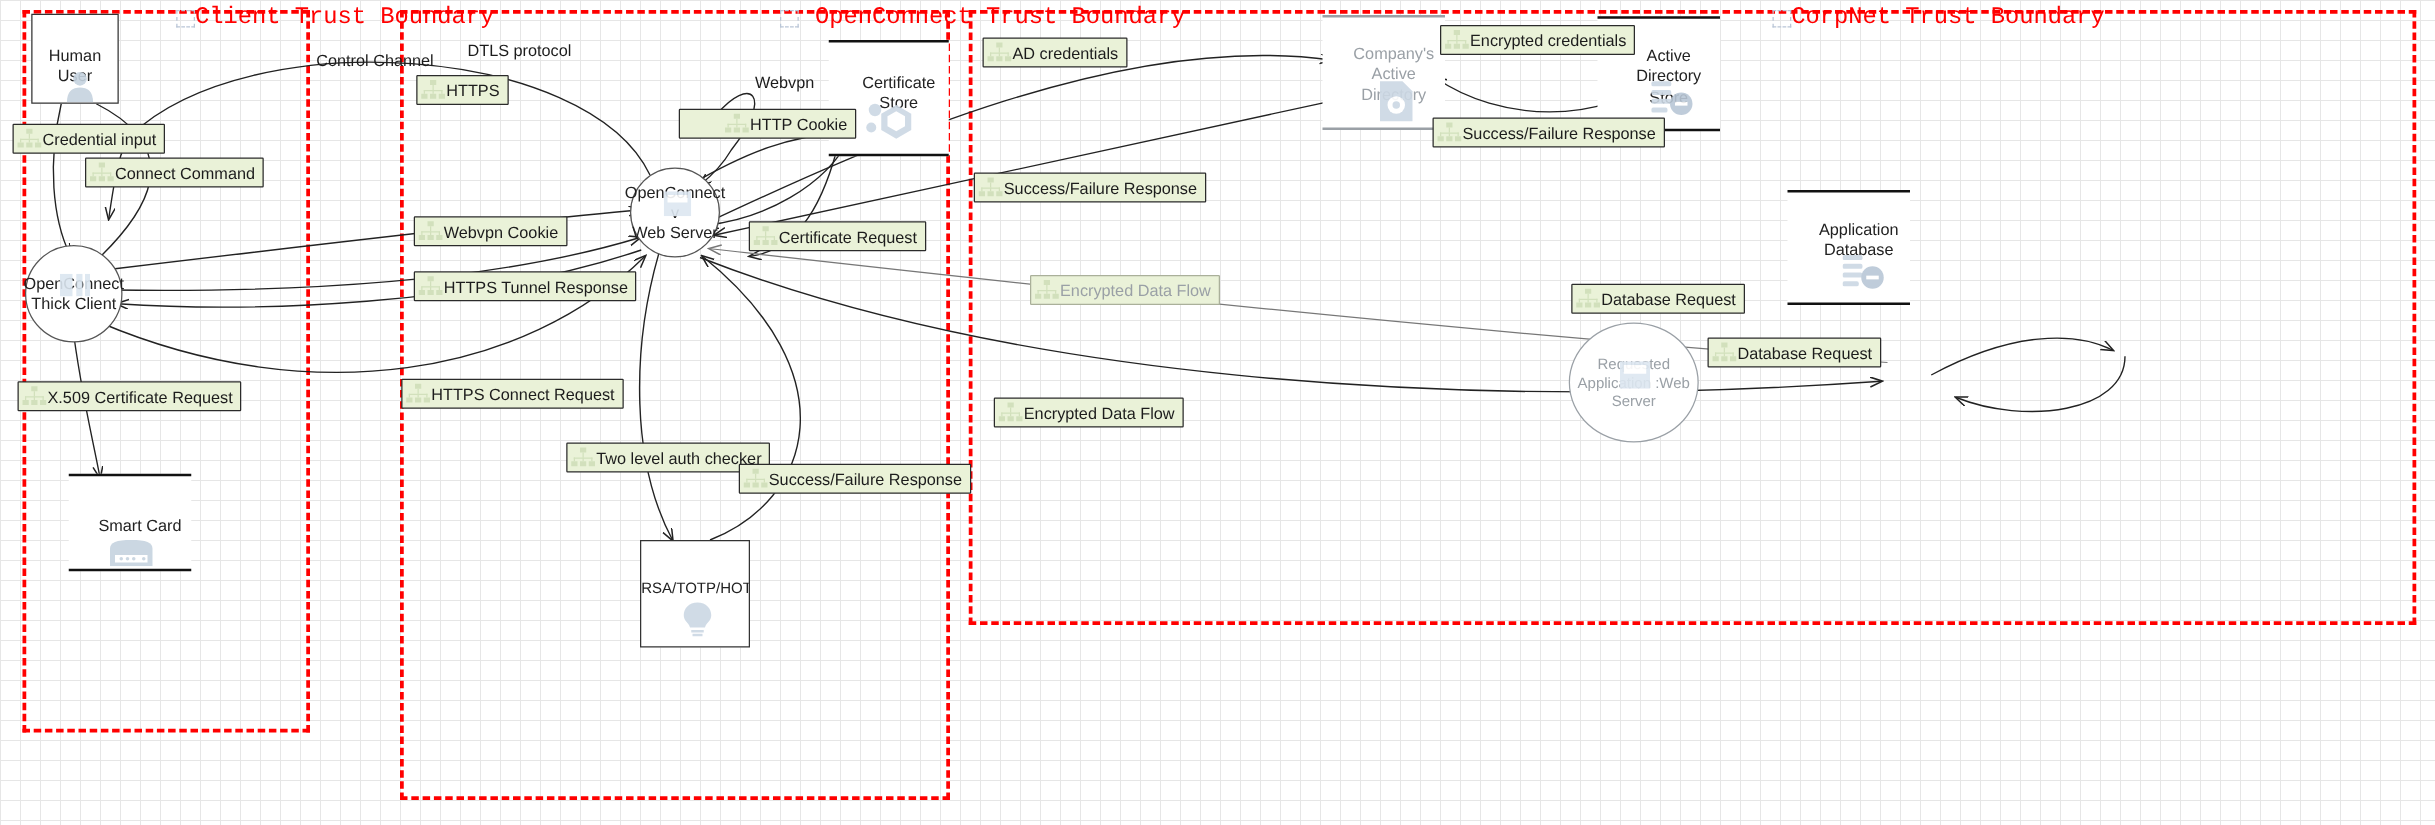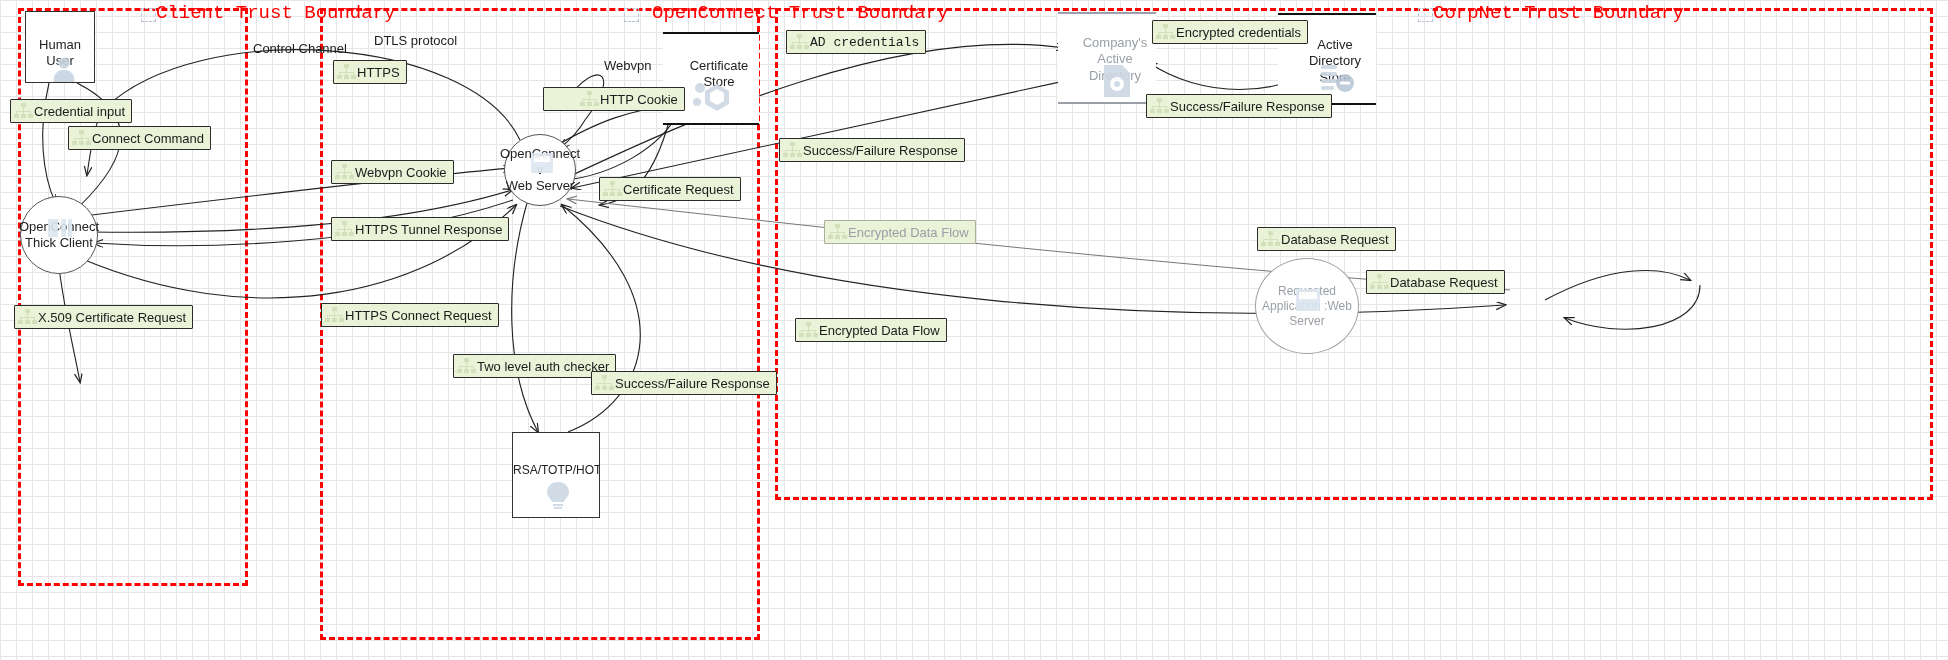--- a/index.html
+++ b/index.html
@@ -207,20 +207,31 @@
       <span>OpenConnect</span><br>
       <span>Thick Client</span>
     </div>
     <svg class="glyph" style="left:27px;top:22px;" width="24" height="20" viewBox="0 0 24 20">
       <rect x="0" y="0" width="10" height="18" fill="#dbe6f0"></rect>
       <rect x="13" y="0" width="5" height="18" fill="#dbe6f0"></rect>
       <rect x="20" y="0" width="4" height="18" fill="#dbe6f0"></rect>
     </svg>
   </div>
 
+  <div class="store" style="left:55px;top:379px;width:98px;height:78px;">
+    <div class="lbl" style="top:32px;">Smart Card</div>
+    <svg class="glyph" style="left:31px;top:50px;" width="38" height="22" viewBox="0 0 38 22">
+      <path d="M2,22 L2,8 C2,3 7,1 19,1 C31,1 36,3 36,8 L36,22 Z" fill="#c6d3df"></path>
+      <rect x="6" y="13" width="26" height="6" fill="#fff"></rect>
+      <circle cx="11" cy="16" r="1.4" fill="#c6d3df"></circle>
+      <circle cx="16" cy="16" r="1.4" fill="#c6d3df"></circle>
+      <circle cx="21" cy="16" r="1.4" fill="#c6d3df"></circle>
+      <circle cx="29" cy="16" r="1.4" fill="#c6d3df"></circle>
+    </svg>
+  </div>
 
   <div class="process" style="left:504px;top:134px;width:72px;height:72px;">
     <div>
       <span>OpenConnect v</span><br>
       <span>Web Server</span>
     </div>
     <svg class="glyph" style="left:26px;top:18px;" width="22" height="20" viewBox="0 0 22 20">
       <rect x="0" y="0" width="22" height="20" fill="#dde7f1"></rect>
       <rect x="3" y="3" width="16" height="6" fill="#ffffff"></rect>
     </svg>
@@ -265,20 +276,34 @@
     <svg class="glyph" style="left:43px;top:48px;" width="34" height="32" viewBox="0 0 34 32">
       <rect x="0" y="2" width="16" height="4" rx="1.5" fill="#ccd8e4"></rect>
       <rect x="0" y="9" width="16" height="4" rx="1.5" fill="#ccd8e4"></rect>
       <rect x="0" y="16" width="16" height="4" rx="1.5" fill="#ccd8e4"></rect>
       <rect x="0" y="23" width="13" height="4" rx="1.5" fill="#ccd8e4"></rect>
       <circle cx="24" cy="20" r="9" fill="#b9c7d6"></circle>
       <rect x="19" y="18.5" width="10" height="3" fill="#ffffff"></rect>
     </svg>
   </div>
 
+  <div class="store" style="left:1430px;top:152px;width:98px;height:92px;">
+    <div class="lbl" style="top:22px;">
+      <span>Application</span><br>
+      <span>Database</span>
+    </div>
+    <svg class="glyph" style="left:44px;top:48px;" width="34" height="32" viewBox="0 0 34 32">
+      <rect x="0" y="2" width="16" height="4" rx="1.5" fill="#ccd8e4"></rect>
+      <rect x="0" y="9" width="16" height="4" rx="1.5" fill="#ccd8e4"></rect>
+      <rect x="0" y="16" width="16" height="4" rx="1.5" fill="#ccd8e4"></rect>
+      <rect x="0" y="23" width="13" height="4" rx="1.5" fill="#ccd8e4"></rect>
+      <circle cx="24" cy="20" r="9" fill="#b9c7d6"></circle>
+      <rect x="19" y="18.5" width="10" height="3" fill="#ffffff"></rect>
+    </svg>
+  </div>
 
   <div class="process faded" style="left:1255px;top:258px;width:104px;height:96px;">
     <div style="font-size:12px;">
       <span>Requested</span><br>
       <span>Application :Web Server</span>
     </div>
     <svg class="glyph" style="left:40px;top:30px;" width="24" height="22" viewBox="0 0 24 22">
       <rect x="0" y="0" width="24" height="22" fill="#dde7f1"></rect>
       <rect x="3" y="3" width="18" height="7" fill="#ffffff"></rect>
     </svg>
@@ -341,21 +366,21 @@
         <i class="v2"></i>
         <i class="v3"></i>
         <i class="v4"></i>
         <i class="b1"></i>
         <i class="b2"></i>
         <i class="b3"></i>
       </span>
     <span class="txt">HTTPS</span>
   </div>
 
-  <div class="flowlabel" style="left:331px;top:160px;">
+  <div class="flowlabel" style="left:331px;top:173px;">
     <span class="tree">
         <i class="t"></i>
         <i class="v1"></i>
         <i class="h"></i>
         <i class="v2"></i>
         <i class="v3"></i>
         <i class="v4"></i>
         <i class="b1"></i>
         <i class="b2"></i>
         <i class="b3"></i>
@@ -446,21 +471,21 @@
         <i class="v2"></i>
         <i class="v3"></i>
         <i class="v4"></i>
         <i class="b1"></i>
         <i class="b2"></i>
         <i class="b3"></i>
       </span>
     <span class="txt">Success/Failure Response</span>
   </div>
 
-  <div class="flowlabel" style="left:786px;top:30px;font-family:Liberation Mono, monospace;">
+  <div class="flowlabel" style="left:786px;top:30px;">
     <span class="tree">
         <i class="t"></i>
         <i class="v1"></i>
         <i class="h"></i>
         <i class="v2"></i>
         <i class="v3"></i>
         <i class="v4"></i>
         <i class="b1"></i>
         <i class="b2"></i>
         <i class="b3"></i>

